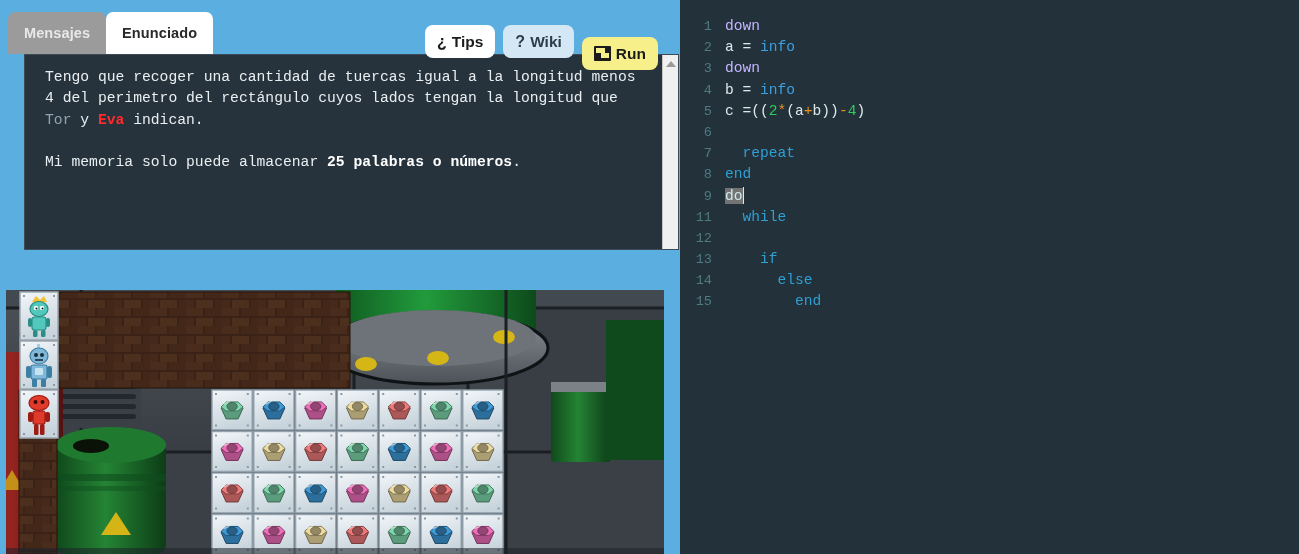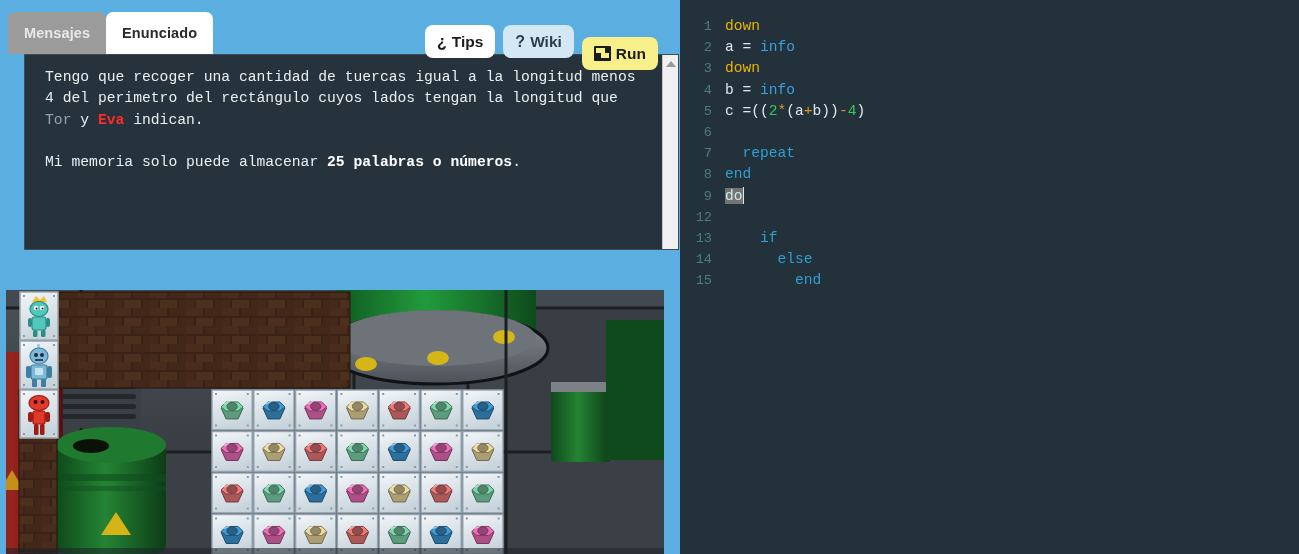--- a/index.html
+++ b/index.html
@@ -127,21 +127,21 @@
     font-family: "Liberation Mono", monospace;
     font-size: 14.6px; line-height: 21.2px;
   }
   .cline { display: flex; height: 21.2px; align-items: center; }
   .lnum {
     width: 45px; text-align: right; padding-right: 13px;
     color: #4f7a81; font-size: 13.6px; flex: 0 0 45px;
     user-select: none;
   }
   .ctext { white-space: pre; flex: 1 1 auto; }
-  .k-cmd   { color: #eab308; margin-top: 20px; }       
+  .k-cmd   { color: #c4b5fd; margin-top: 20px; }       
   .k-ident { color: #dfe7ea; }       
   .k-info  { color: #3e9fe0; margin-top: 8px; }       
   .k-kw    { color: #2f9fd4; }       
   .k-num   { color: #2ecc5b; }       
   .k-op    { color: #e8921f; }       
   .k-punc  { color: #dfe7ea; }       
   .sel {
     background: #737373; color: #cfe8ea;
     box-shadow: 1px 0 0 #cfe8ea;
   }
@@ -757,20 +757,24 @@
         </div>
         <div class="cline">
           <div class="lnum">8</div>
           <div class="ctext"><span class="k-kw">end</span></div>
         </div>
         <div class="cline">
           <div class="lnum">9</div>
           <div class="ctext"><span class="k-kw sel">do</span><span class="caret"></span></div>
         </div>
         <div class="cline">
+          <div class="lnum">11</div>
+          <div class="ctext"><span>  </span><span class="k-kw">while</span></div>
+        </div>
+        <div class="cline">
           <div class="lnum">12</div>
           <div class="ctext"></div>
         </div>
         <div class="cline">
           <div class="lnum">13</div>
           <div class="ctext"><span>    </span><span class="k-kw">if</span></div>
         </div>
         <div class="cline">
           <div class="lnum">14</div>
           <div class="ctext"><span>      </span><span class="k-kw">else</span></div>

